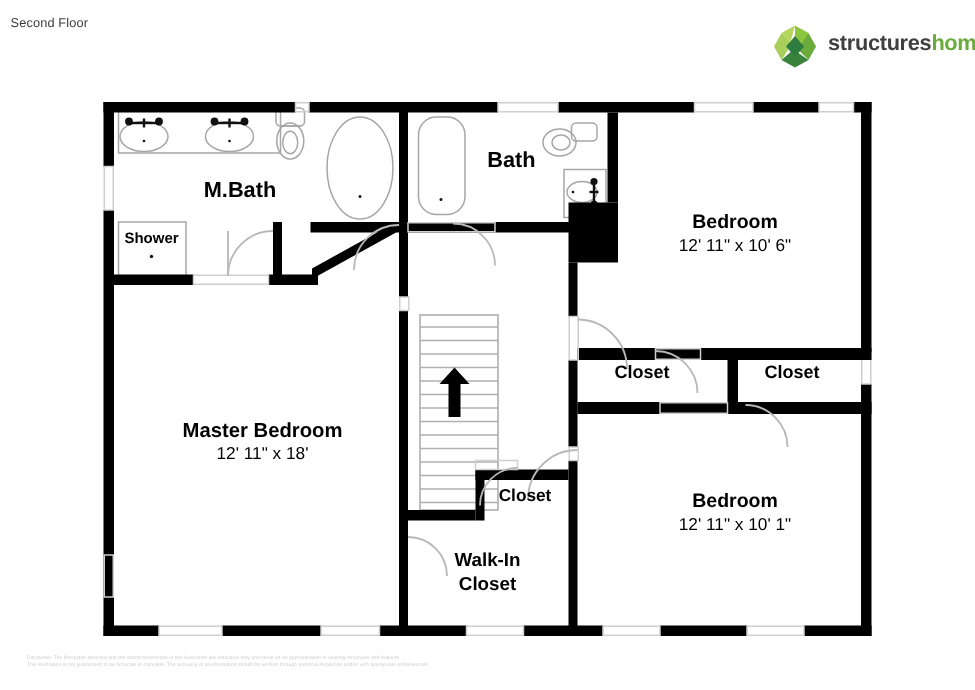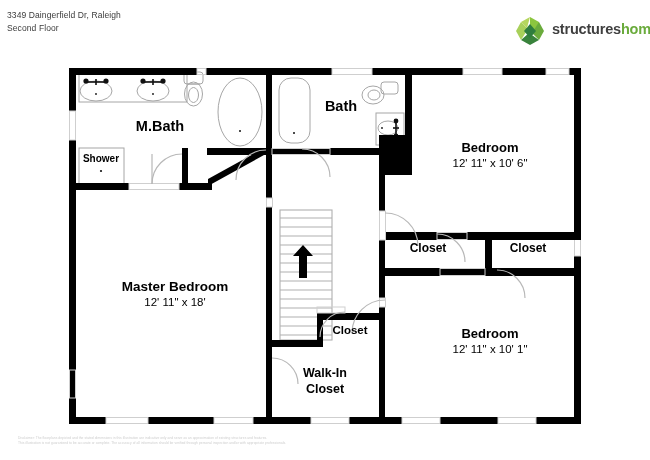--- a/index.html
+++ b/index.html
@@ -80,21 +80,20 @@
   #disclaimer span { display: block; }
 
   
 </style>
 </head>
 <body>
 
 <div id="header">
 
   <div id="addr-block">
-    <span id="addr-line1">3349 Daingerfield Dr, Raleigh</span>
     <span id="addr-line2">Second Floor</span>
   </div>
 
   <div id="logo-block">
     <svg id="logo-mark" viewBox="0 0 30 30">
       <g>
         <path d="M15 1 L24 6 L24 14 L15 14 Z" fill="#8cc63f"></path>
         <path d="M24 6 L29 15 L24 24 L17 17 Z" fill="#6aab3c"></path>
         <path d="M24 24 L15 29 L6 24 L14 17 Z" fill="#39833c"></path>
         <path d="M6 24 L1 15 L6 6 L13 13 Z" fill="#a8d05a"></path>

